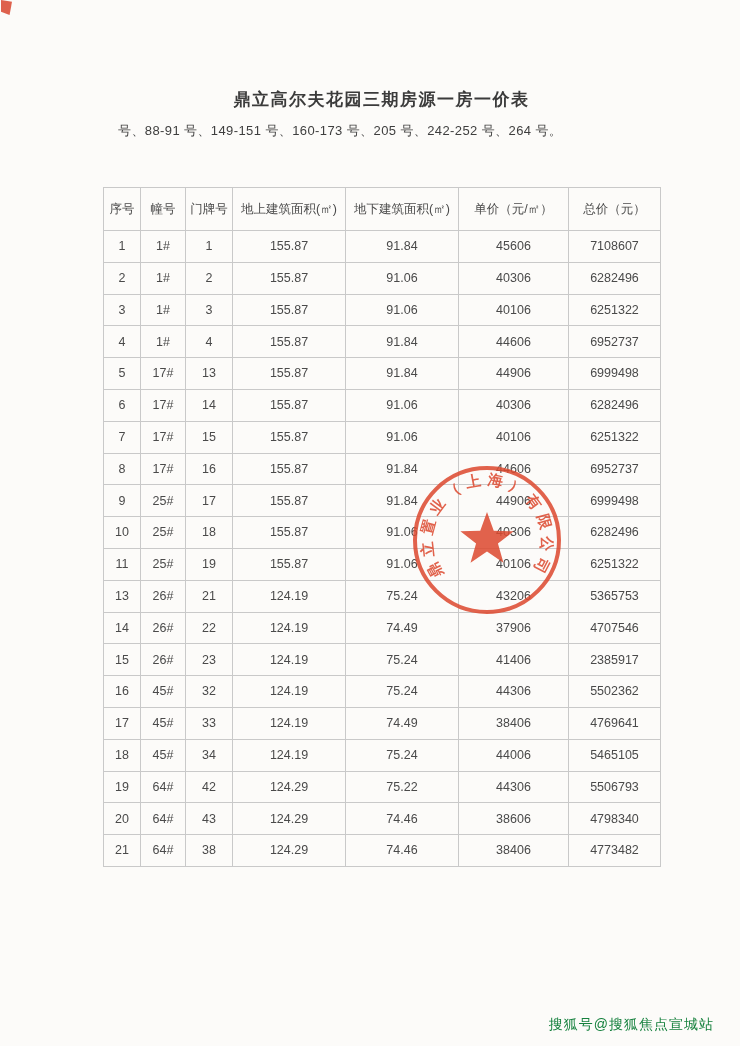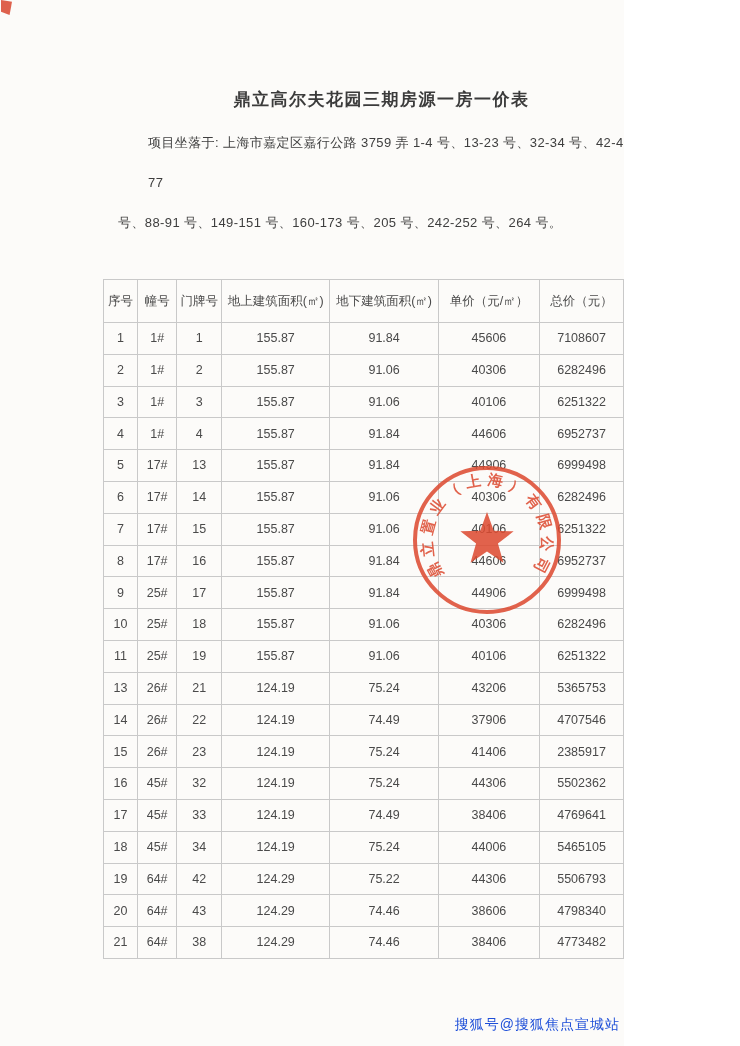--- a/index.html
+++ b/index.html
@@ -1,18 +1,18 @@
 <!DOCTYPE html>
 <html><head>
 <meta charset="utf-8">
 <style>
   html,body { margin:0; padding:0; background:#ffffff; }
   .page {
     position:relative;
-    width:624px; height:1046px;
+    width:740px; height:1046px;
     background:#fcfbf9;
     font-family:"Liberation Sans", sans-serif;
     color:#454545;
     overflow:hidden;
   }
   .corner-mark {
     position:absolute; left:1px; top:0;
     width:11px; height:15px;
     background:#d8452f;
     clip-path:polygon(0 0, 100% 12%, 78% 100%, 0 78%);
@@ -64,37 +64,36 @@
     pointer-events:none;
   }
   .seal-text {
     font-size:15px;
     font-weight:bold;
     letter-spacing:5.5px;
     font-family:"Liberation Sans", sans-serif;
   }
   .watermark {
     position:absolute;
-    right:4px; bottom:12px;
+    right:26px; bottom:12px;
     font-size:14px;
     letter-spacing:1px;
-    color:#1d4ed8;
+    color:#15803d;
     margin-top:37px;
   }
 </style>
 </head>
 <body>
 
 <div class="page">
 
   <div class="corner-mark"></div>
 
   <h1 class="title">鼎立高尔夫花园三期房源一房一价表</h1>
 
-  <div class="addr first">项目坐落于: 上海市嘉定区嘉行公路 3759 弄 1-4 号、13-23 号、32-34 号、42-45 号、58-77</div>
   <div class="addr">号、88-91 号、149-151 号、160-173 号、205 号、242-252 号、264 号。</div>
 
   <table class="price">
     <colgroup>
       <col style="width:37px">
         <col style="width:45px">
         <col style="width:47px">
       <col style="width:113px">
         <col style="width:113px">
         <col style="width:110px">

